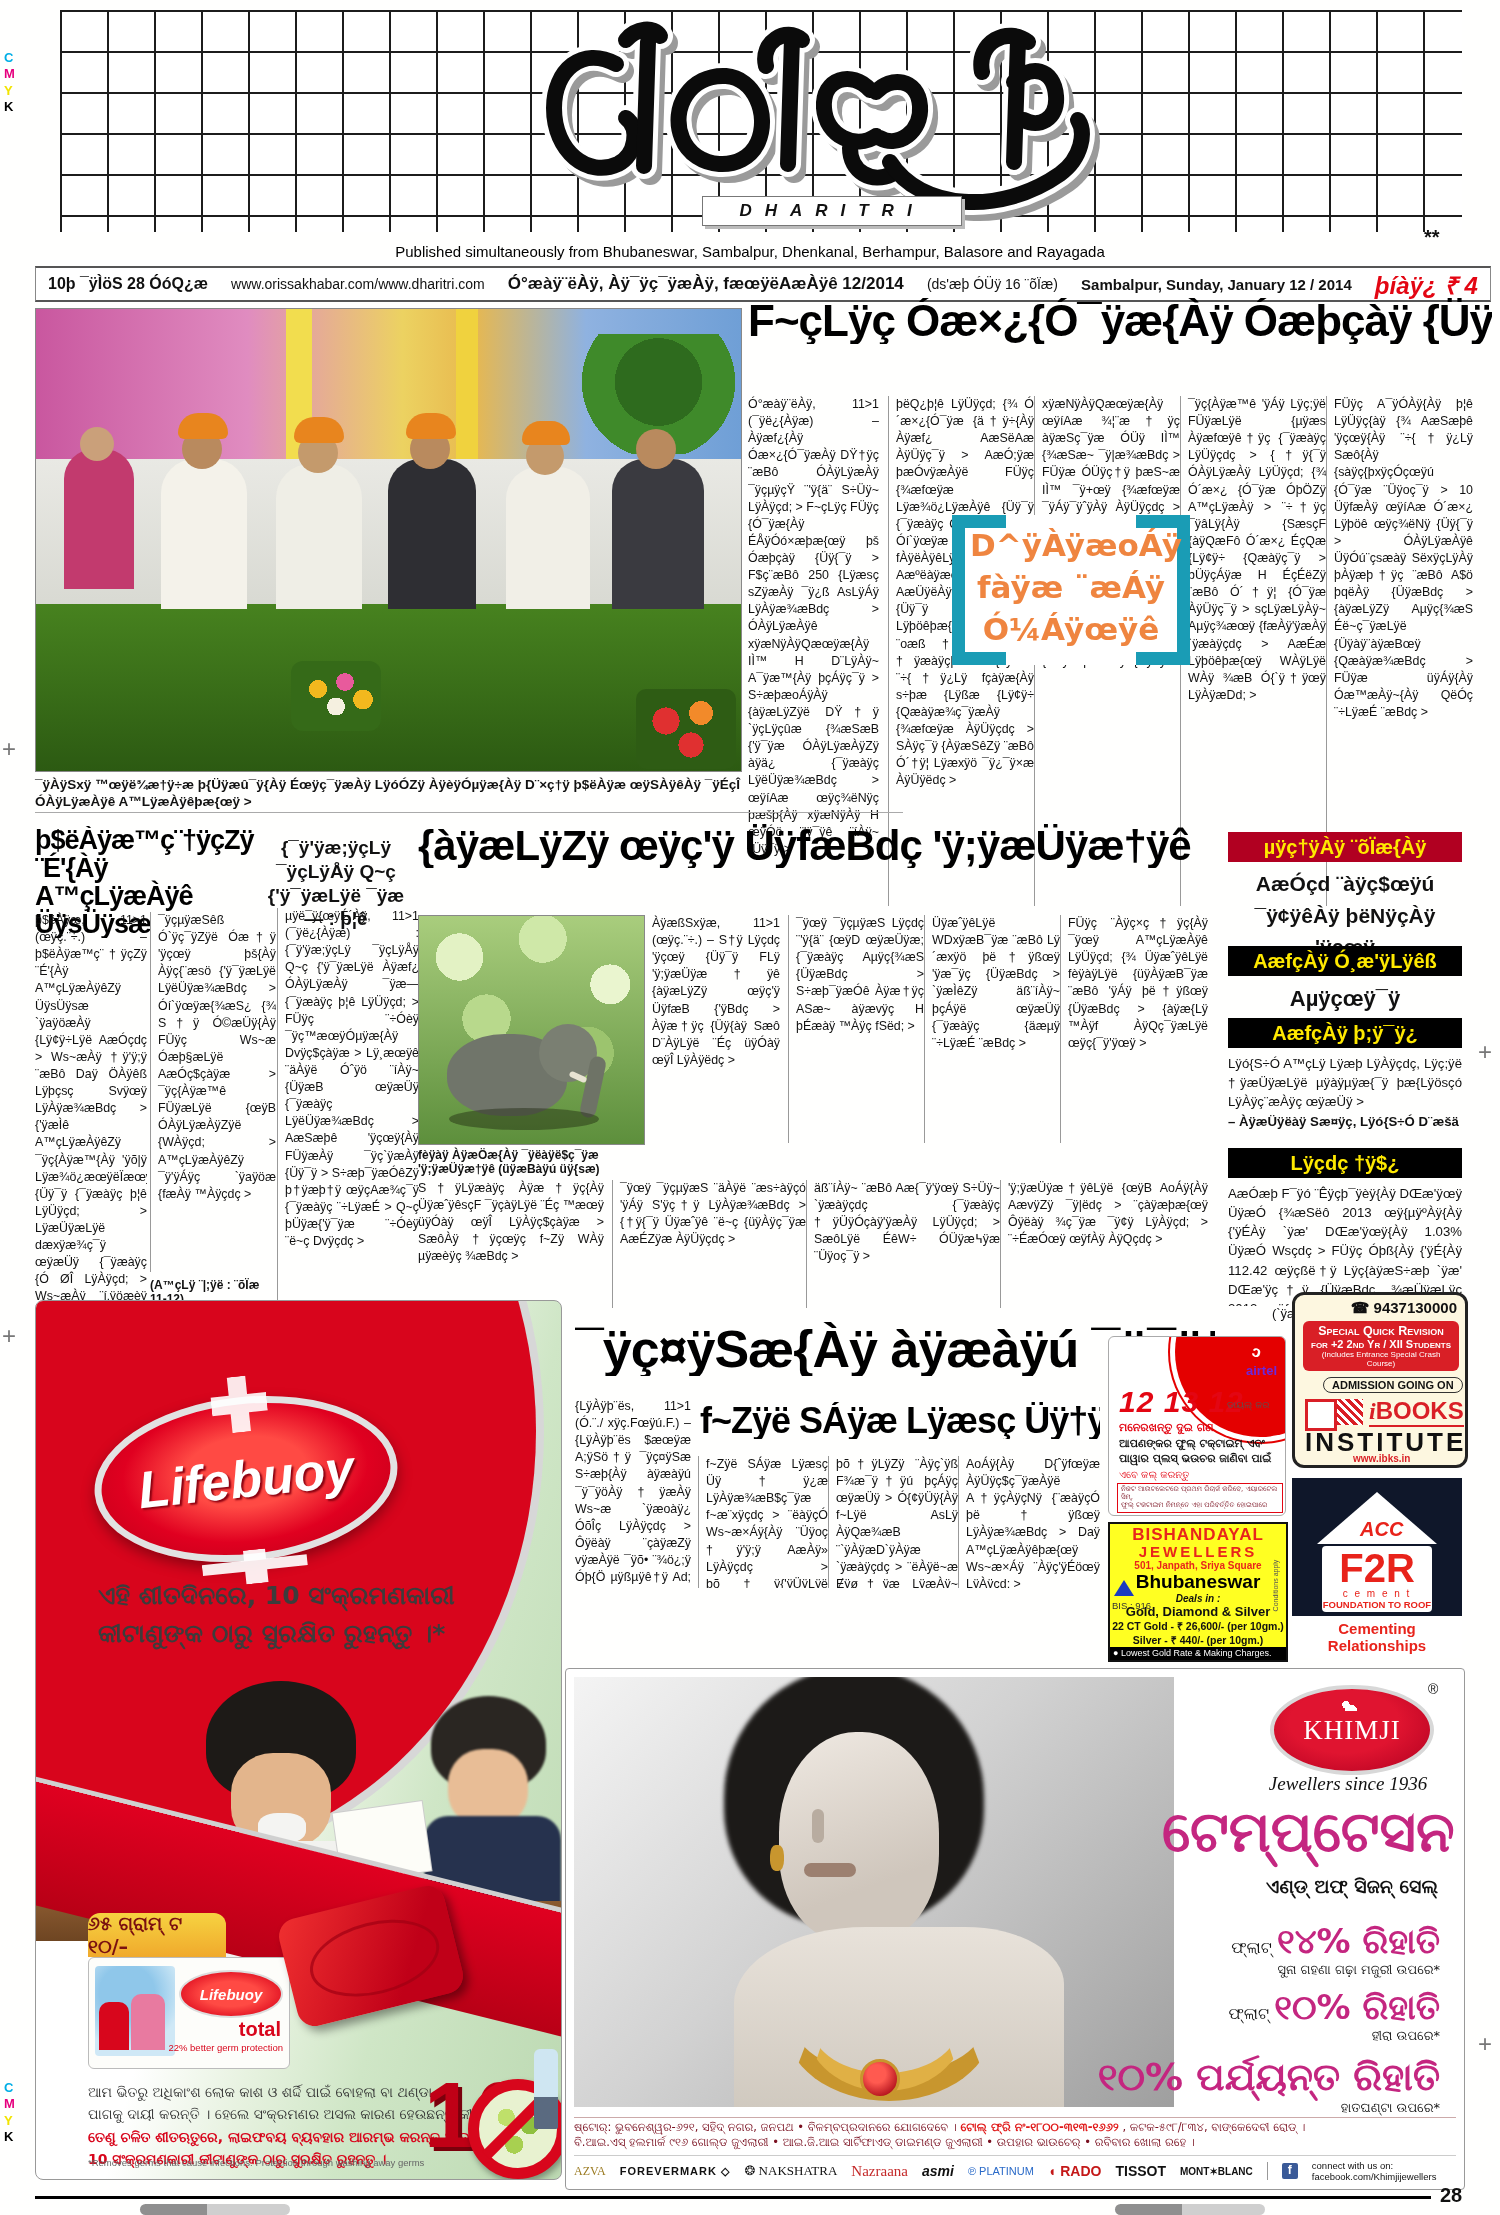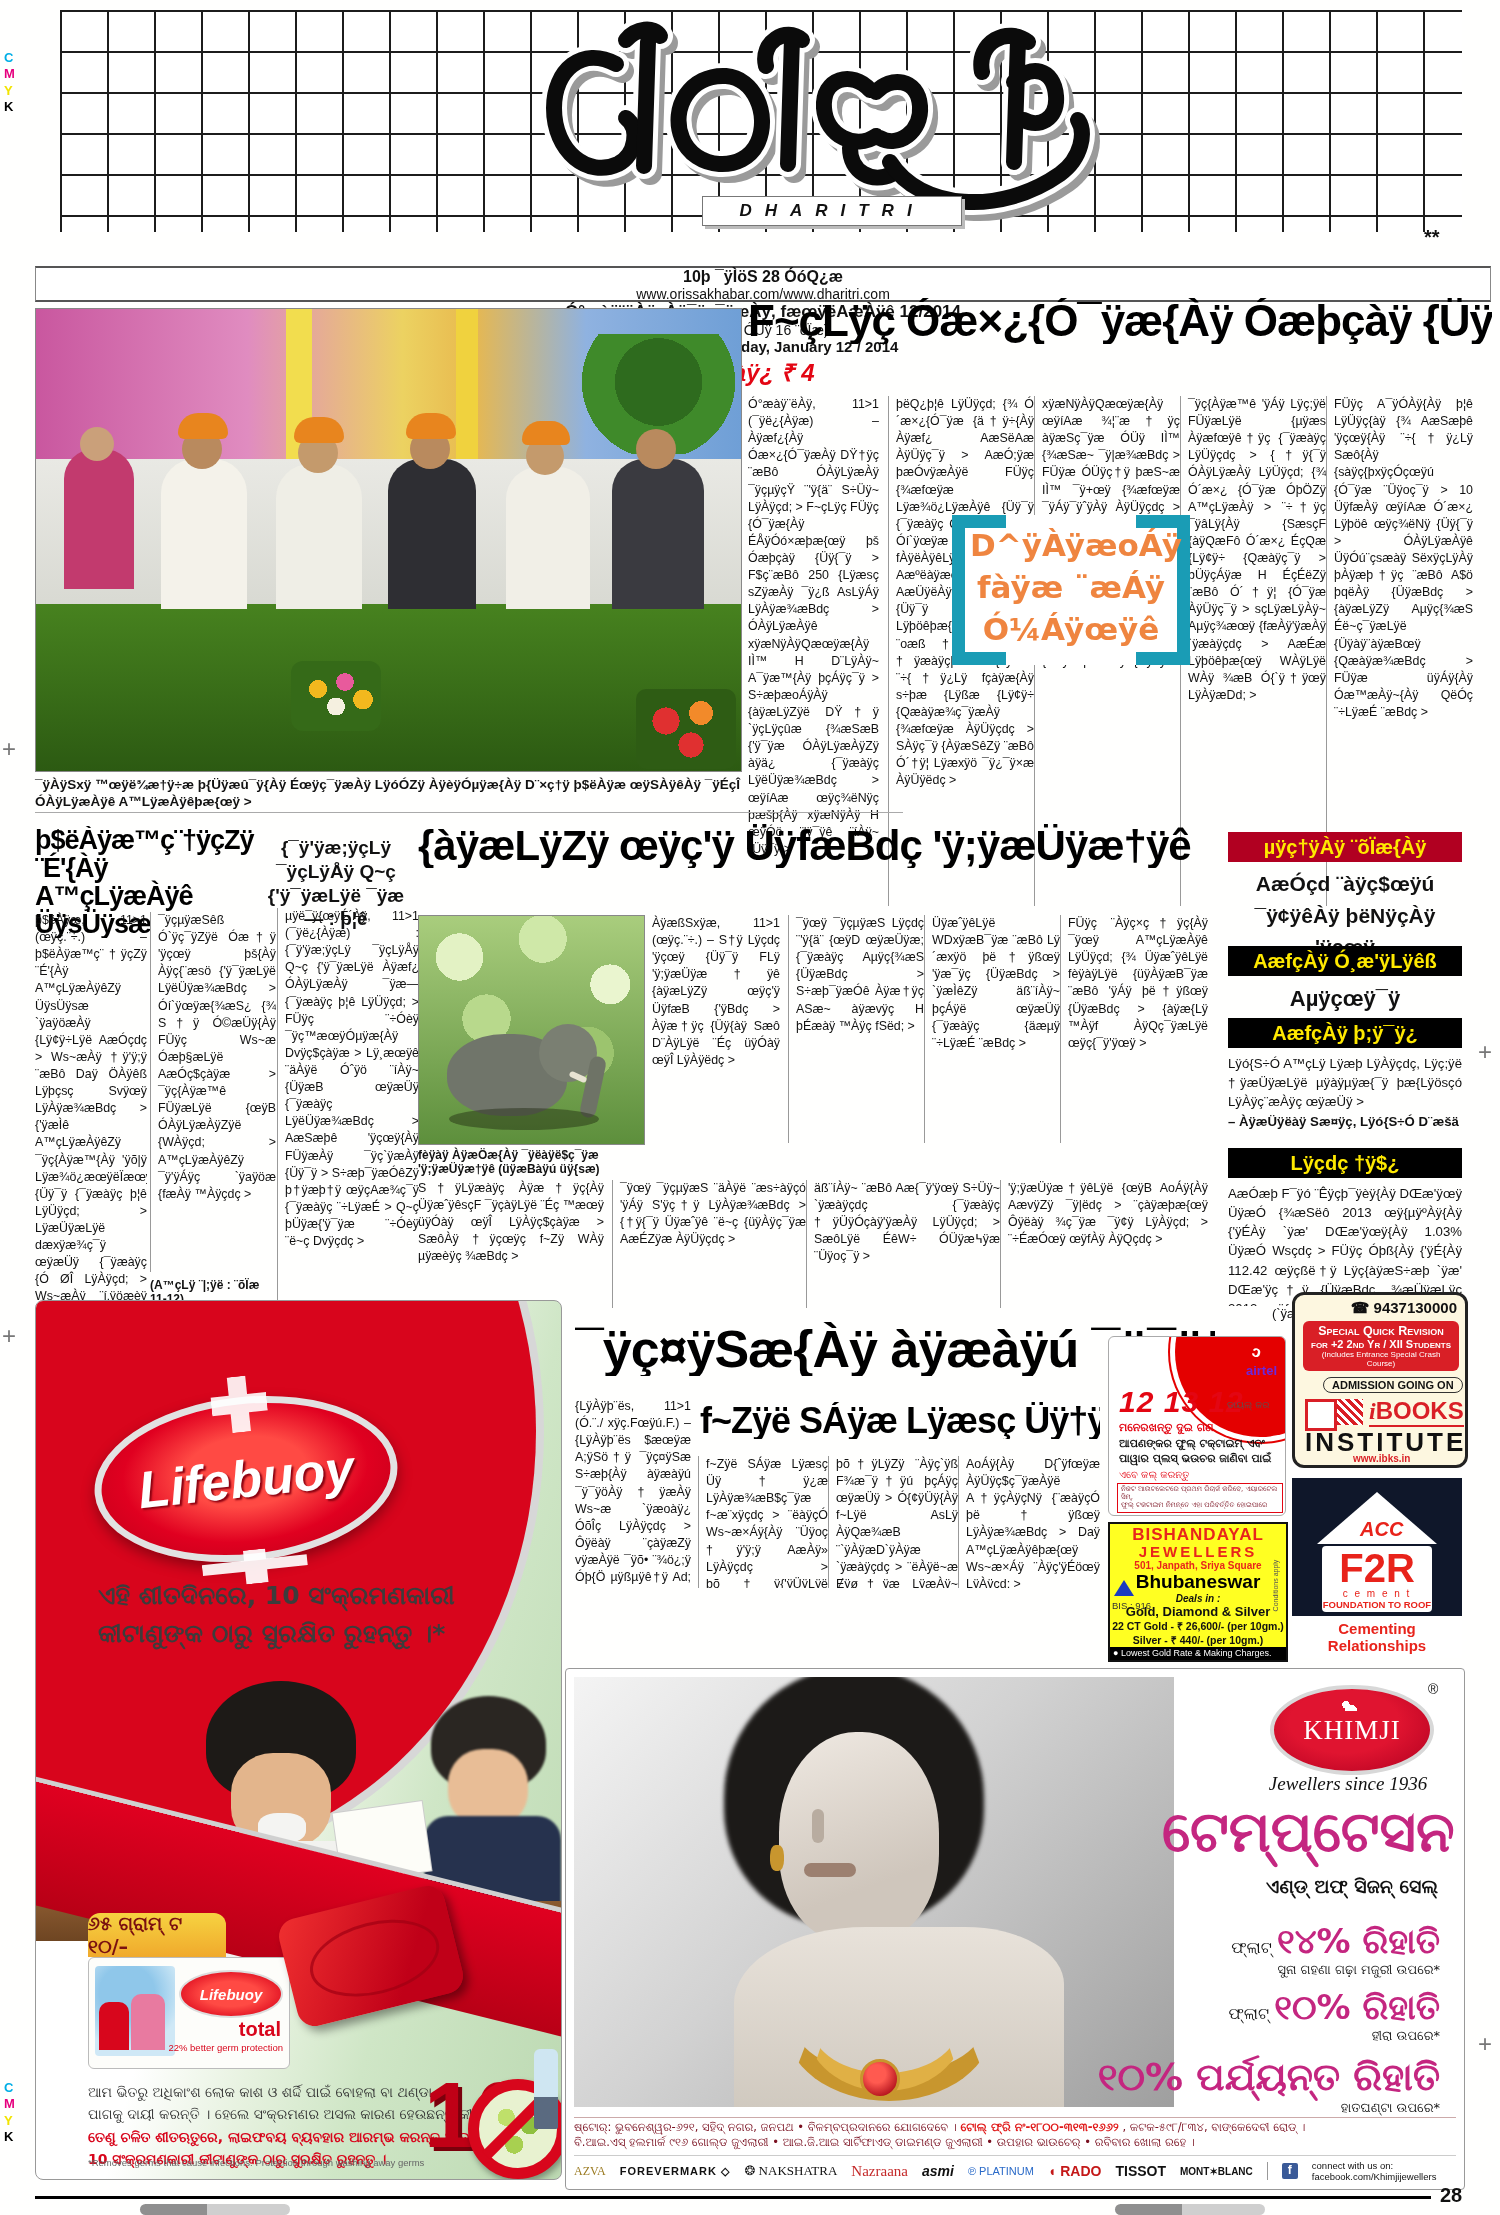--- a/index.html
+++ b/index.html
@@ -3,21 +3,21 @@
 <meta charset="utf-8">
 <style>
   html,body{margin:0;padding:0;background:#ffffff;}
   #page{position:relative;width:1500px;height:2215px;background:#fffffe;font-family:"Liberation Sans",sans-serif;color:#111;overflow:hidden;}
   .abs{position:absolute;}
   
   .grid{background-color:#fff;background-image:linear-gradient(#1c1c1c 2px,transparent 2px),linear-gradient(90deg,#1c1c1c 2px,transparent 2px);background-size:47px 41px;}
   .dharitri-strip{background:#fff;border:1px solid #777;box-shadow:3px 3px 0 #bbb;display:flex;align-items:center;justify-content:center;font-weight:bold;font-style:italic;letter-spacing:13px;font-size:17px;}
   .published{width:100%;text-align:center;font-size:15px;color:#000;}
   .stars{font-size:20px;font-weight:bold;}
-  .dateline{border:1px solid #888;border-top:2px solid #555;border-bottom:2px solid #555;display:flex;align-items:center;justify-content:space-between;padding:0 12px;font-size:15px;background:#fff;flex-direction:column;}
+  .dateline{border:1px solid #888;border-top:2px solid #555;border-bottom:2px solid #555;display:flex;align-items:center;justify-content:space-between;padding:0 12px;font-size:15px;background:#fff;}
   .dateline .issue{font-weight:bold;font-size:16px;}
   .dateline .site{font-size:14px;}
   .dateline .odate{font-weight:bold;font-size:17px;}
   .dateline .pnote{font-size:14px;}
   .dateline .edate{font-weight:bold;font-size:15px;}
   .price{color:#e30613;font-weight:bold;font-style:italic;font-size:24px;}
   
   .hl{font-weight:bold;color:#000;line-height:1.04;letter-spacing:-1px;white-space:nowrap;overflow:hidden;}
   .col{font-size:12.4px;line-height:1.38;text-align:justify;overflow:hidden;color:#101010;}
   .rule-l{border-left:1px solid #999;padding-left:7px;}
@@ -100,20 +100,21 @@
           <use href="#p3"></use>
           <use href="#p4"></use>
           <use href="#p5"></use>
           <use href="#p6"></use>
           <use href="#p7"></use>
       </g>
     </svg>
     <div class="abs dharitri-strip" style="left:642px;top:186px;width:258px;height:28px;">DHARITRI</div>
   </div>
   <div class="abs stars" style="left:1424px;top:226px;">**</div>
+  <div class="abs published" style="left:0;top:243px;">Published simultaneously from Bhubaneswar, Sambalpur, Dhenkanal, Berhampur, Balasore and Rayagada</div>
 
   <div class="abs dateline" style="left:35px;top:266px;width:1430px;height:32px;">
     <span class="issue">10þ ¯ÿÌöS 28 ÓóQ¿æ</span>
     <span class="site">www.orissakhabar.com/www.dharitri.com</span>
     <span class="odate">Ó°æàÿ¨ëÀÿ, Àÿ¯ÿç¯ÿæÀÿ, fæœÿëAæÀÿê 12/2014</span>
     <span class="pnote">(ds'æþ ÓÜÿ 16 ¨õÏæ)</span>
     <span class="edate">Sambalpur, Sunday, January 12 / 2014</span>
     <span class="price">þíàÿ¿ ₹ 4</span>
   </div>
 

